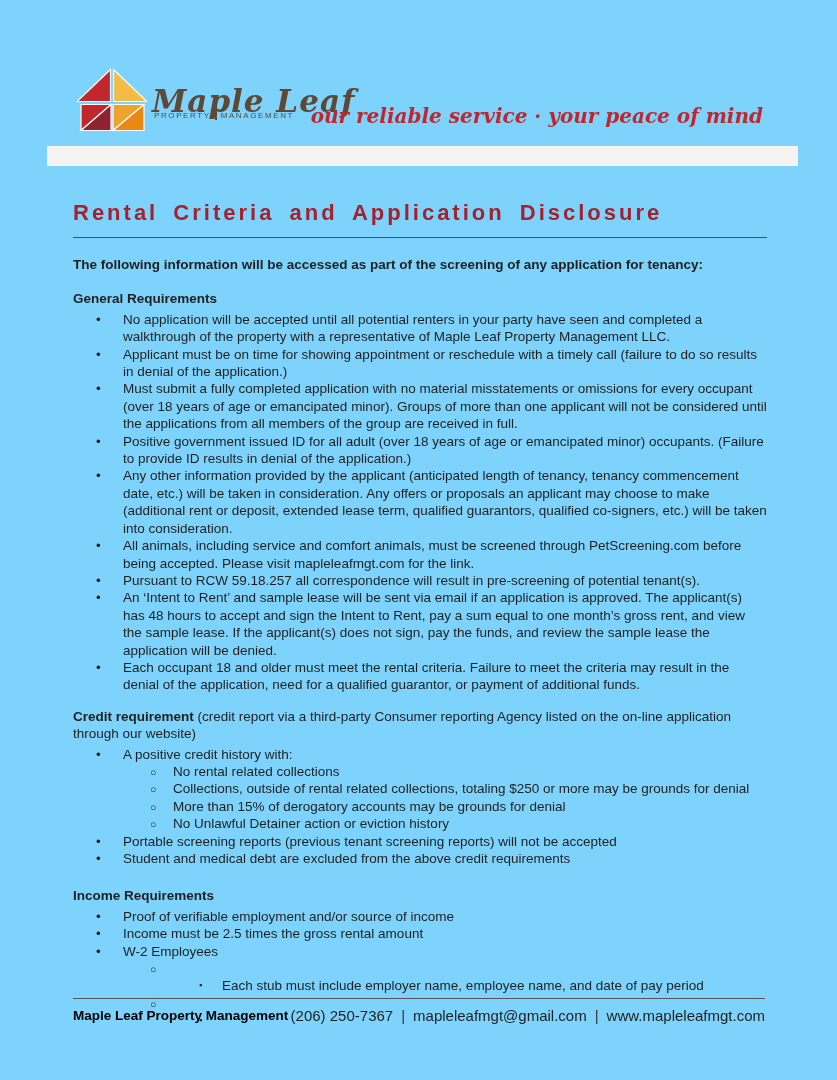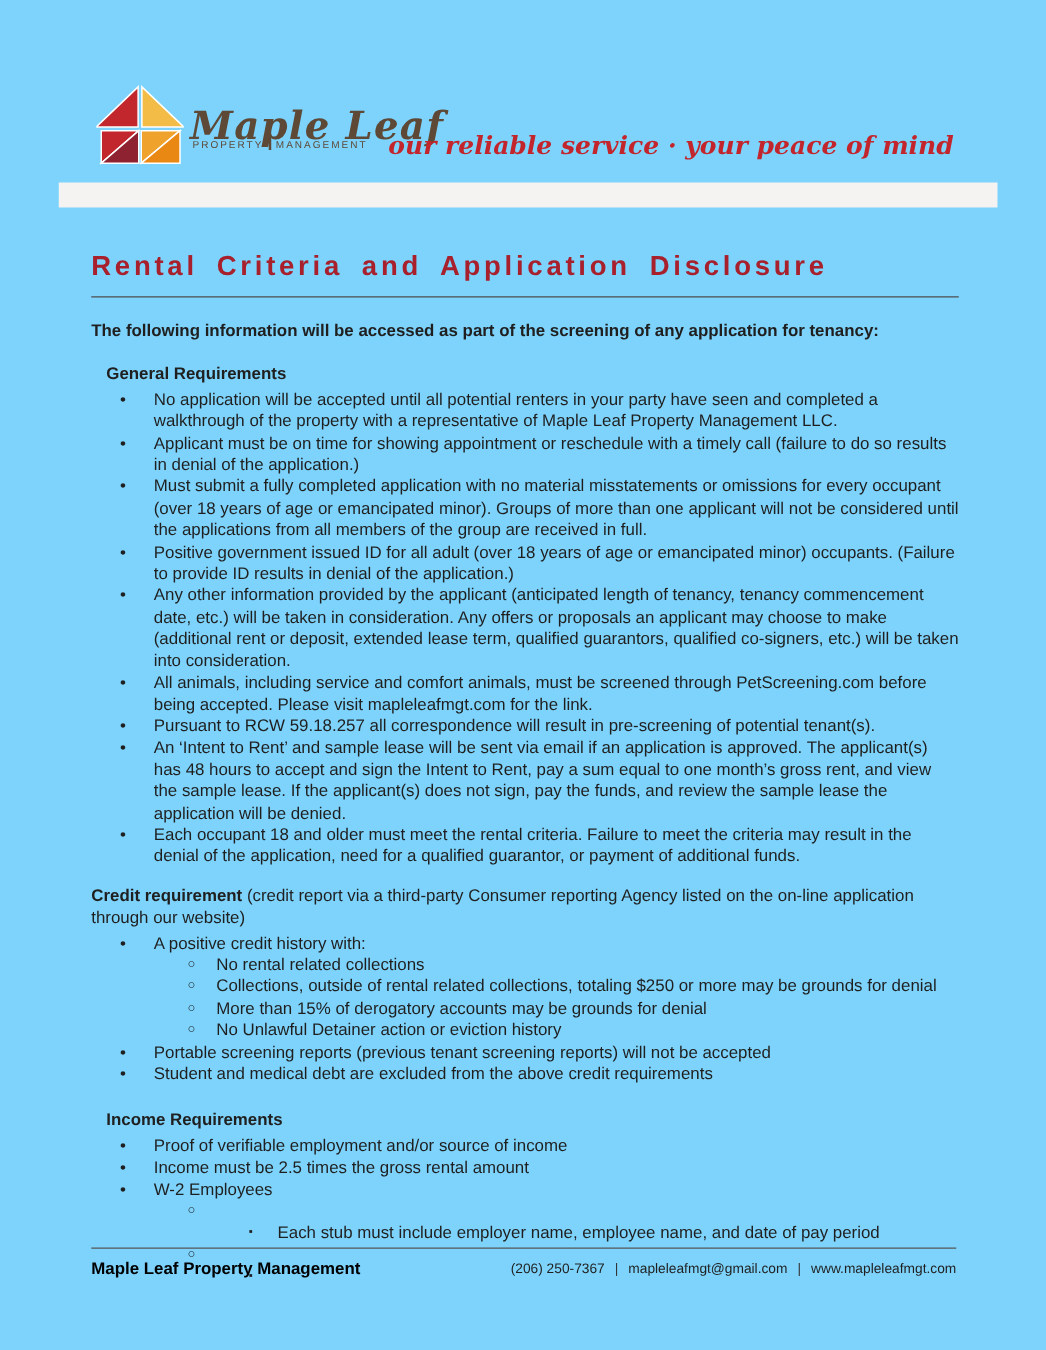--- a/index.html
+++ b/index.html
@@ -30,21 +30,21 @@
   .accent-band { position:absolute; left:47px; top:146px; width:751px; height:20px; background:#f4f3f1; }
 
   
   .content { position:absolute; left:73px; top:196px; width:694px; }
   .doc-title {
     font-size:22px; font-weight:bold; letter-spacing:3px; word-spacing:6px;
     color:#A7202C; line-height:34px; white-space:nowrap;
   }
   .title-rule { border:none; border-top:1px solid #4d4d4d; margin-top:7px; }
   .intro { margin-top:18px; font-weight:bold; font-size:13.5px; line-height:17.4px; }
-  .sec-heading { font-weight:bold; font-size:13.5px; line-height:17.4px;margin-left:12px; }
+  .sec-heading { font-weight:bold; font-size:13.5px; line-height:17.4px; }
   .gap17 { margin-top:17px; }
   .gap14 { margin-top:14px; }
   .gap20 { margin-top:20px; }
   .body-txt { font-size:13.5px; line-height:17.4px; }
   .lead b { font-weight:bold; }
 
   .list { margin-top:3px; }
   .li { display:flex; font-size:13.5px; line-height:17.4px; }
   .li .m  { flex:0 0 auto; }
   .li .t  { flex:1 1 auto; }
@@ -55,21 +55,21 @@
   .m2 { font-size:10.5px; transform:translateY(0.5px); }
   .m3 { font-size:9px; }
 
   
   .footer-rule { position:absolute; left:73px; top:998px; width:692px; border:none; border-top:1px solid #555; }
   .footer-row {
     position:absolute; left:73px; top:1007px; width:692px;
     display:flex; justify-content:space-between; align-items:center;
   }
   .footer-company { font-weight:bold; font-size:13.5px; color:#000; }
-  .footer-contact { font-size:11px; color:#1f1f1f; white-space:nowrap; }
+  .footer-contact { font-size:15px; color:#1f1f1f; white-space:nowrap; }
   .footer-contact .sep { margin:0 8px; color:#333; }
 </style>
 </head>
 <body>
 
 <div class="page">
 
   <svg class="logo-svg" viewBox="0 0 70 65" aria-hidden="true">
     <polygon points="33.5,3 33.5,35 0,35" fill="#C1272D" stroke="#ffffff" stroke-width="1.2"></polygon>
     <polygon points="36.5,3 70,35 36.5,35" fill="#F2BC47" stroke="#ffffff" stroke-width="1.2"></polygon>

